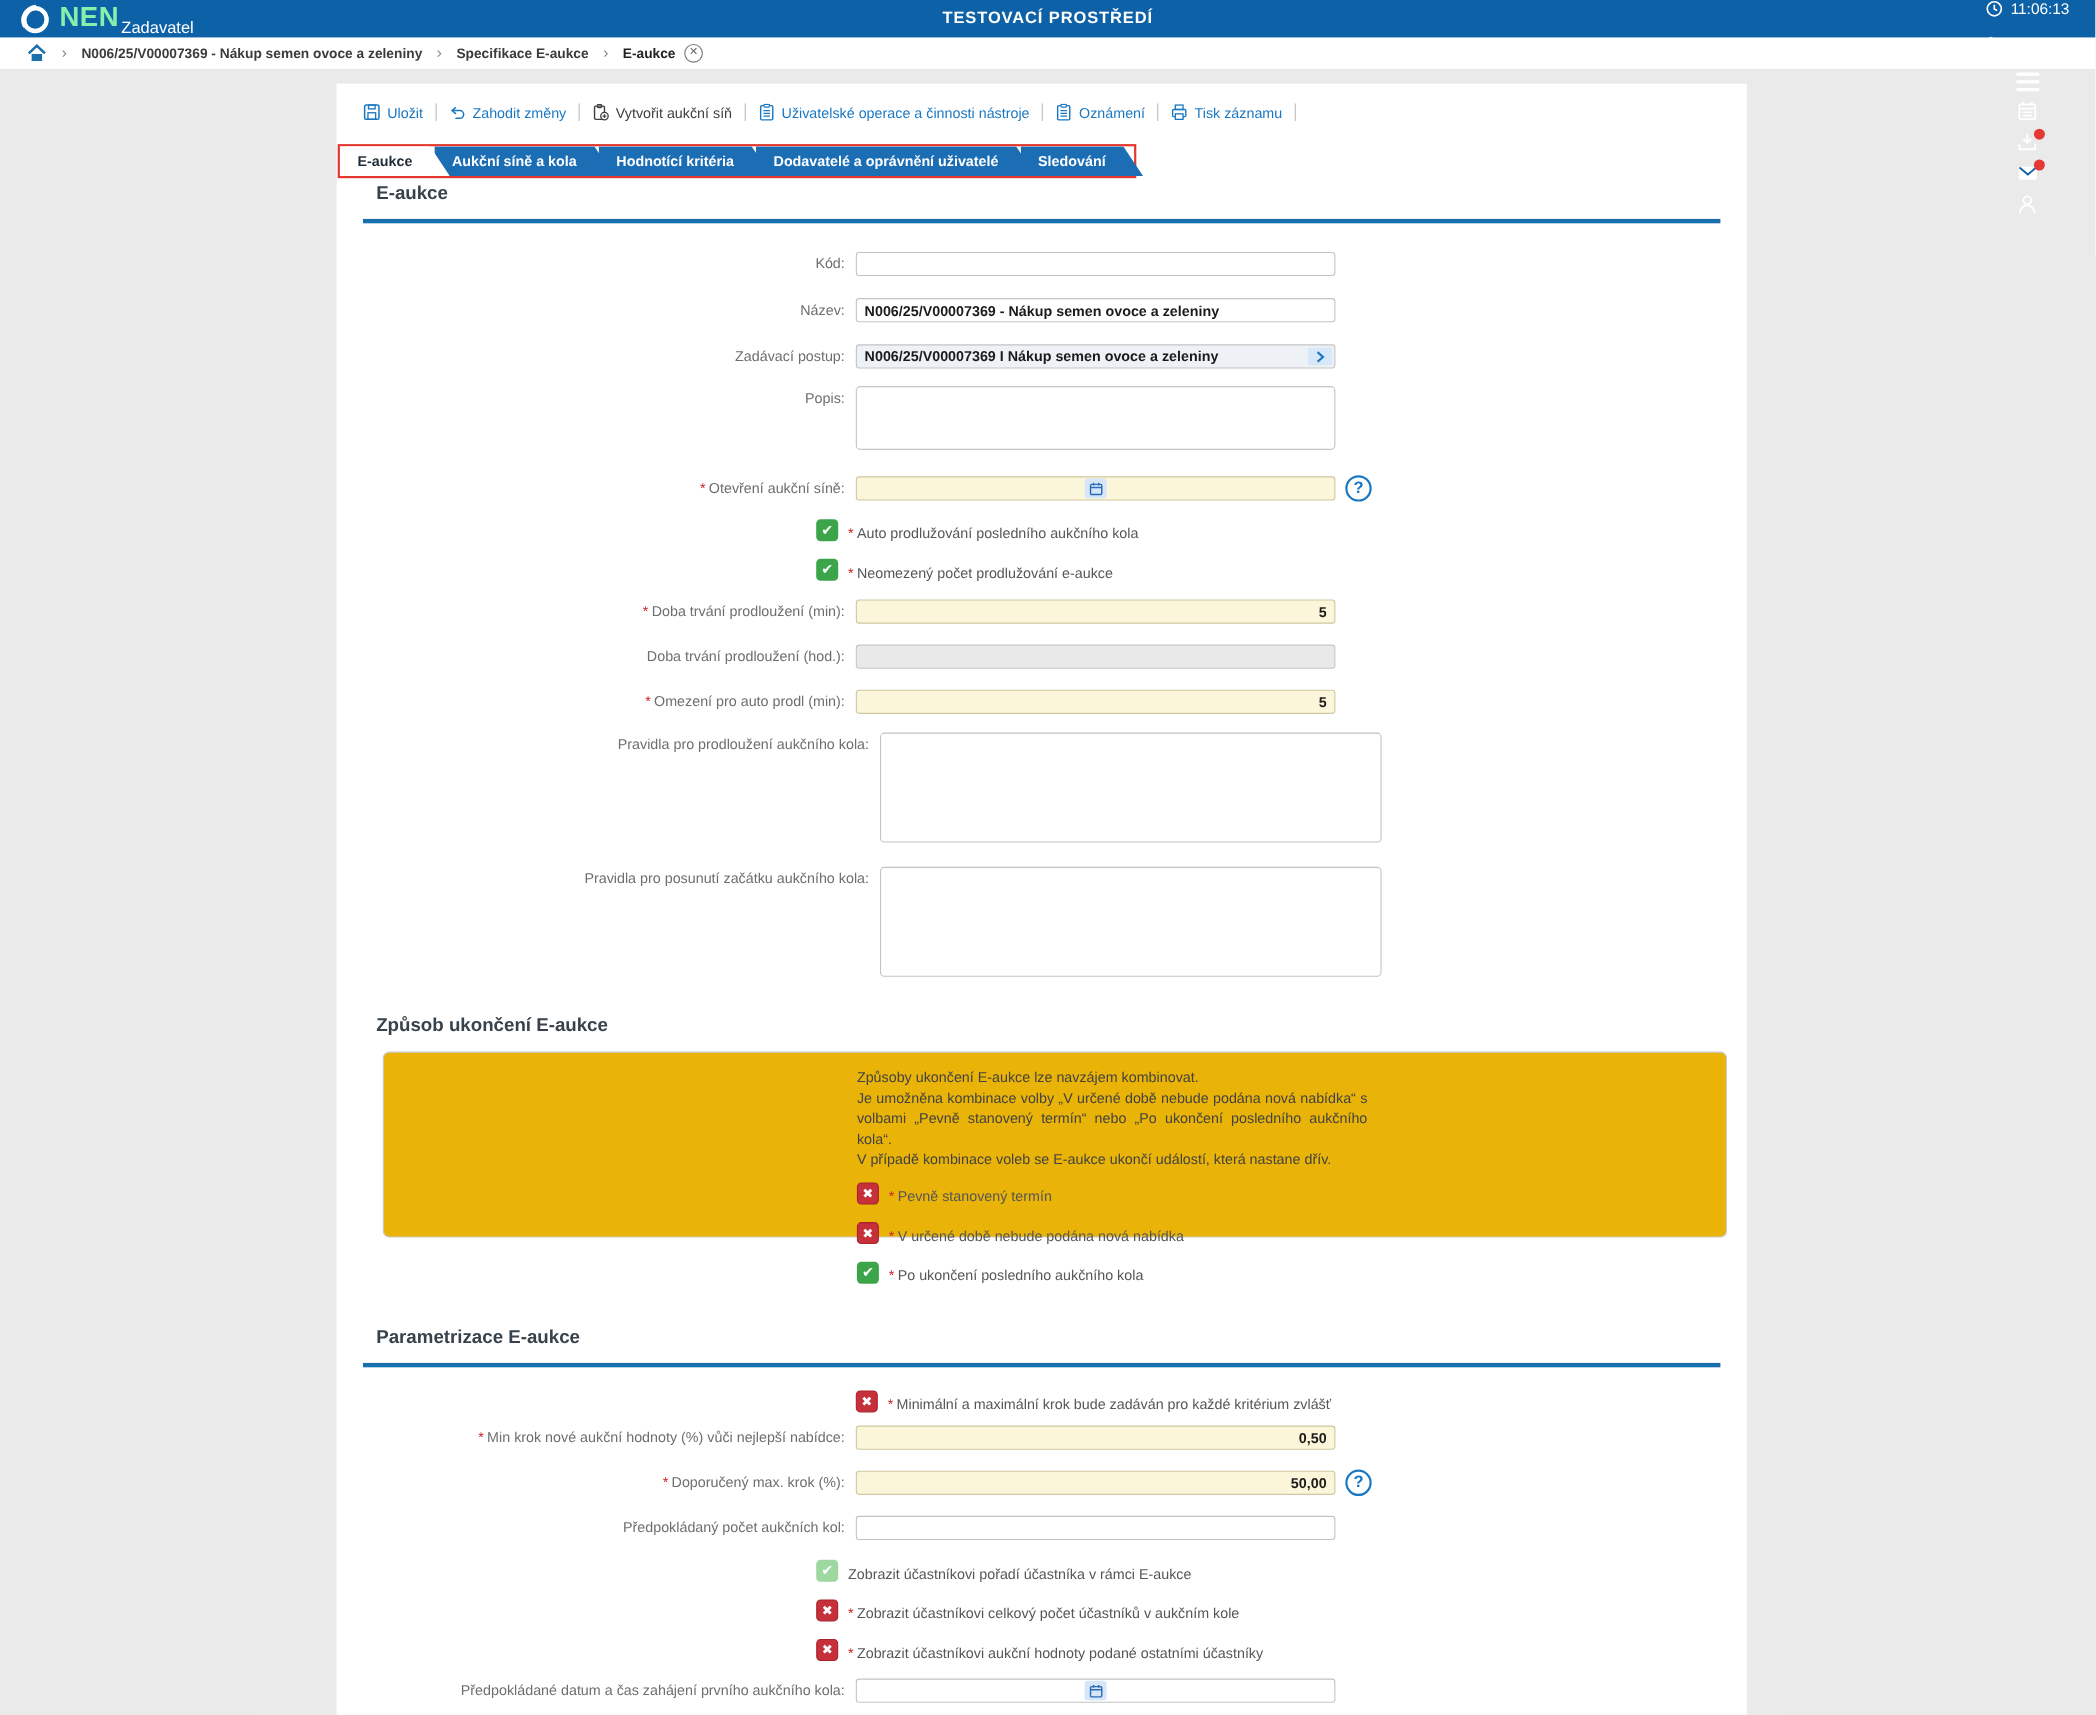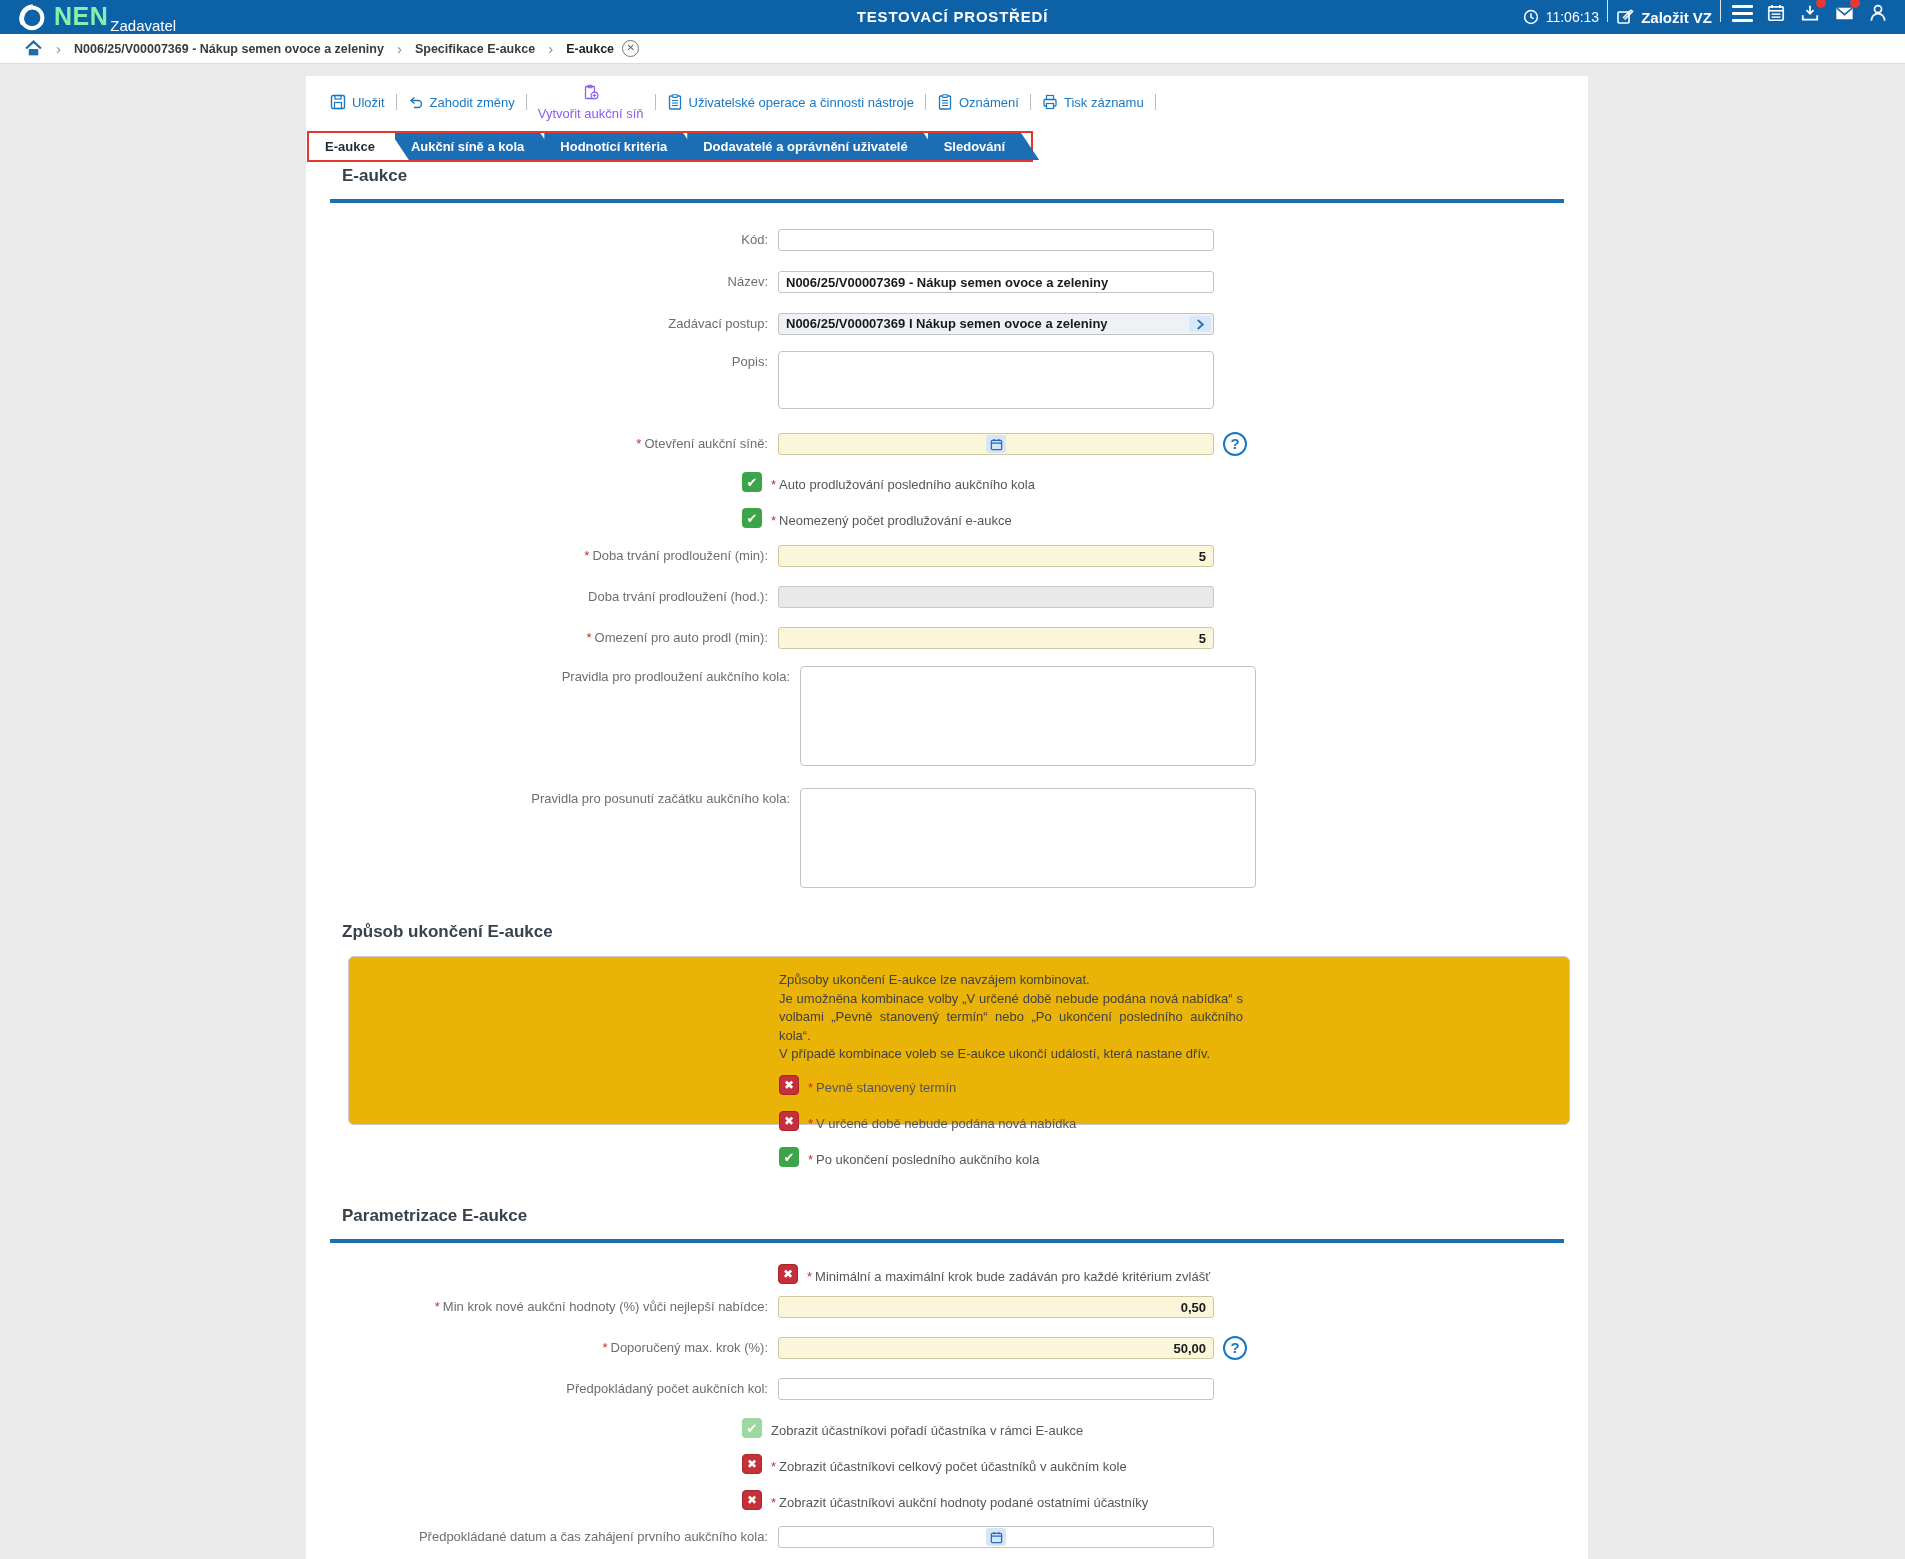--- a/index.html
+++ b/index.html
@@ -11,21 +11,21 @@
   .screen { position:relative; width:1905px; height:1559px; }
 
   
   .topbar { position:absolute; left:0; top:0; width:100%; height:34px; background:#0d61a6; z-index:50; }
   .logo-wrap { position:absolute; left:16px; top:1px; display:flex; align-items:flex-start; }
   .logo-svg { width:32px; height:32px; }
   .brand { color:#86efac; font-weight:bold; font-size:25px; letter-spacing:0.5px; line-height:30px; margin-left:6px; }
   .brand-sub { color:#fff; font-size:15px; margin-left:2px; margin-top:16px; }
   .env-title { position:absolute; left:0; right:0; top:0; height:34px; text-align:center;
     color:#fff; font-weight:bold; font-size:15px; letter-spacing:0.8px; line-height:34px; }
-  .top-right { position:absolute; right:14px; top:0; height:34px; display:flex; gap:8px; }
+  .top-right { position:absolute; right:14px; top:0; height:34px; display:flex; align-items:center; gap:8px;flex-direction:column; }
   .time-box { display:flex; align-items:center; gap:7px; color:#fff; font-size:14px; }
   .vdiv { width:1px; height:22px; background:rgba(255,255,255,0.85); }
   .createvz { display:flex; align-items:center; gap:7px; color:#fff; font-weight:bold; font-size:15px; cursor:pointer; }
   .icon-btn { position:relative; display:flex; align-items:center; justify-content:center; width:26px; height:26px; cursor:pointer; }
   .burger { display:flex; flex-direction:column; gap:4px; }
   .burger span { display:block; width:21px; height:3px; background:#fff; border-radius:1px; }
   .reddot { position:absolute; right:-3px; top:-2px; width:10px; height:10px; border-radius:50%; background:#e53935; }
 
   
   .breadcrumb { position:absolute; left:0; top:34px; width:100%; height:30px; background:#fff;
@@ -37,21 +37,21 @@
   .bc-close { width:17px; height:17px; border:1.5px solid #777; border-radius:50%; color:#666;
     font-size:10px; line-height:14px; text-align:center; margin-left:8px; cursor:pointer; }
   .bc-close::before { content:"\2715"; }
 
   
   .panel { position:absolute; left:306px; top:76px; width:1282px; height:1483px; background:#fff; }
 
   
   .toolbar { position:absolute; left:24px; top:14px; height:24px; display:flex; align-items:center; }
   .tb-item { display:flex; align-items:center; gap:6px; color:#1a78c2; font-size:13px; cursor:pointer; white-space:nowrap; }
-  .tb-item.disabled { color:#8b5cf6; cursor:default;flex-direction:column; }
+  .tb-item.disabled { color:#404040; cursor:default; }
   .tb-sep { width:1px; height:16px; background:#bcbcbc; margin:0 11px; }
   .tb-ico { width:16px; height:16px; flex:0 0 auto; }
 
   
   .tab-redbox { position:absolute; left:1px; top:55px; width:726px; height:31px; border:2px solid #e4372d; z-index:1; pointer-events:none; }
   .tabs { position:absolute; left:3px; top:57px; height:27px; display:flex; z-index:2; }
   .tab { height:27px; line-height:27px; font-size:13px; font-weight:bold; color:#fff; background:#1b6db4;
     padding:0 34px 0 16px; margin-right:-14px; white-space:nowrap; cursor:pointer;
     clip-path:polygon(0 0, calc(100% - 18px) 0, 100% 100%, 0 100%);
     filter:drop-shadow(3px 0 0 #ffffff); }

